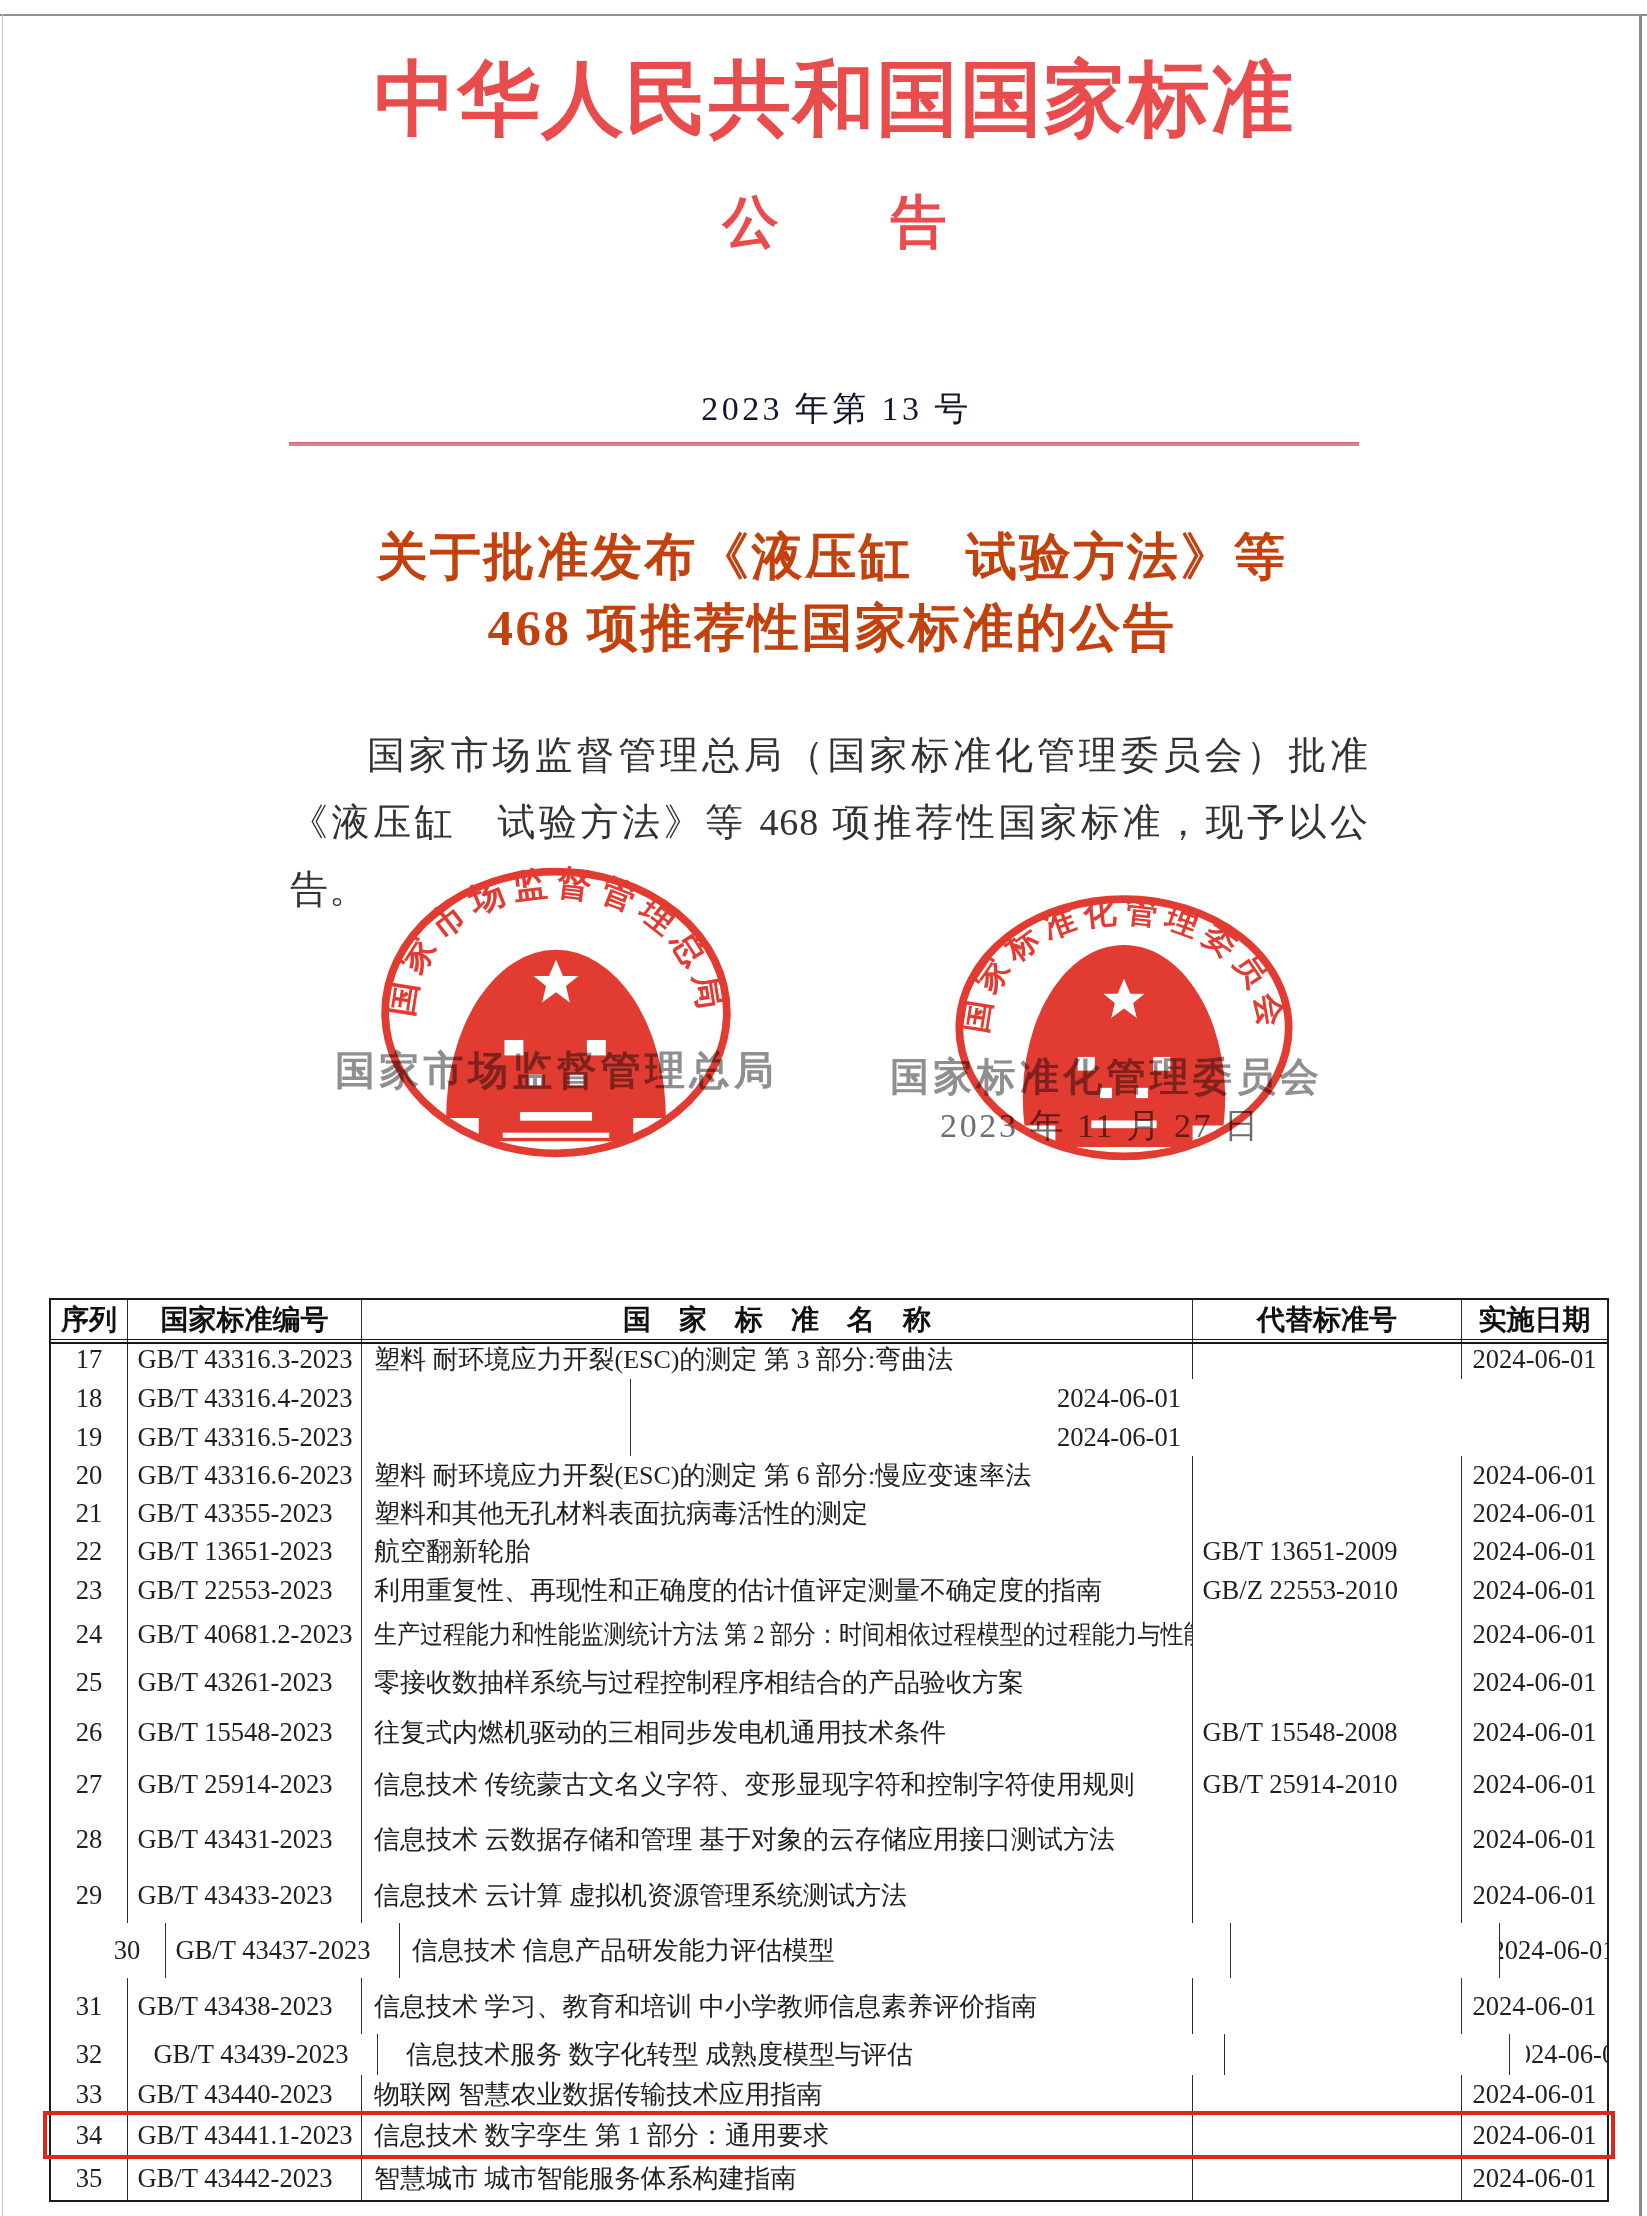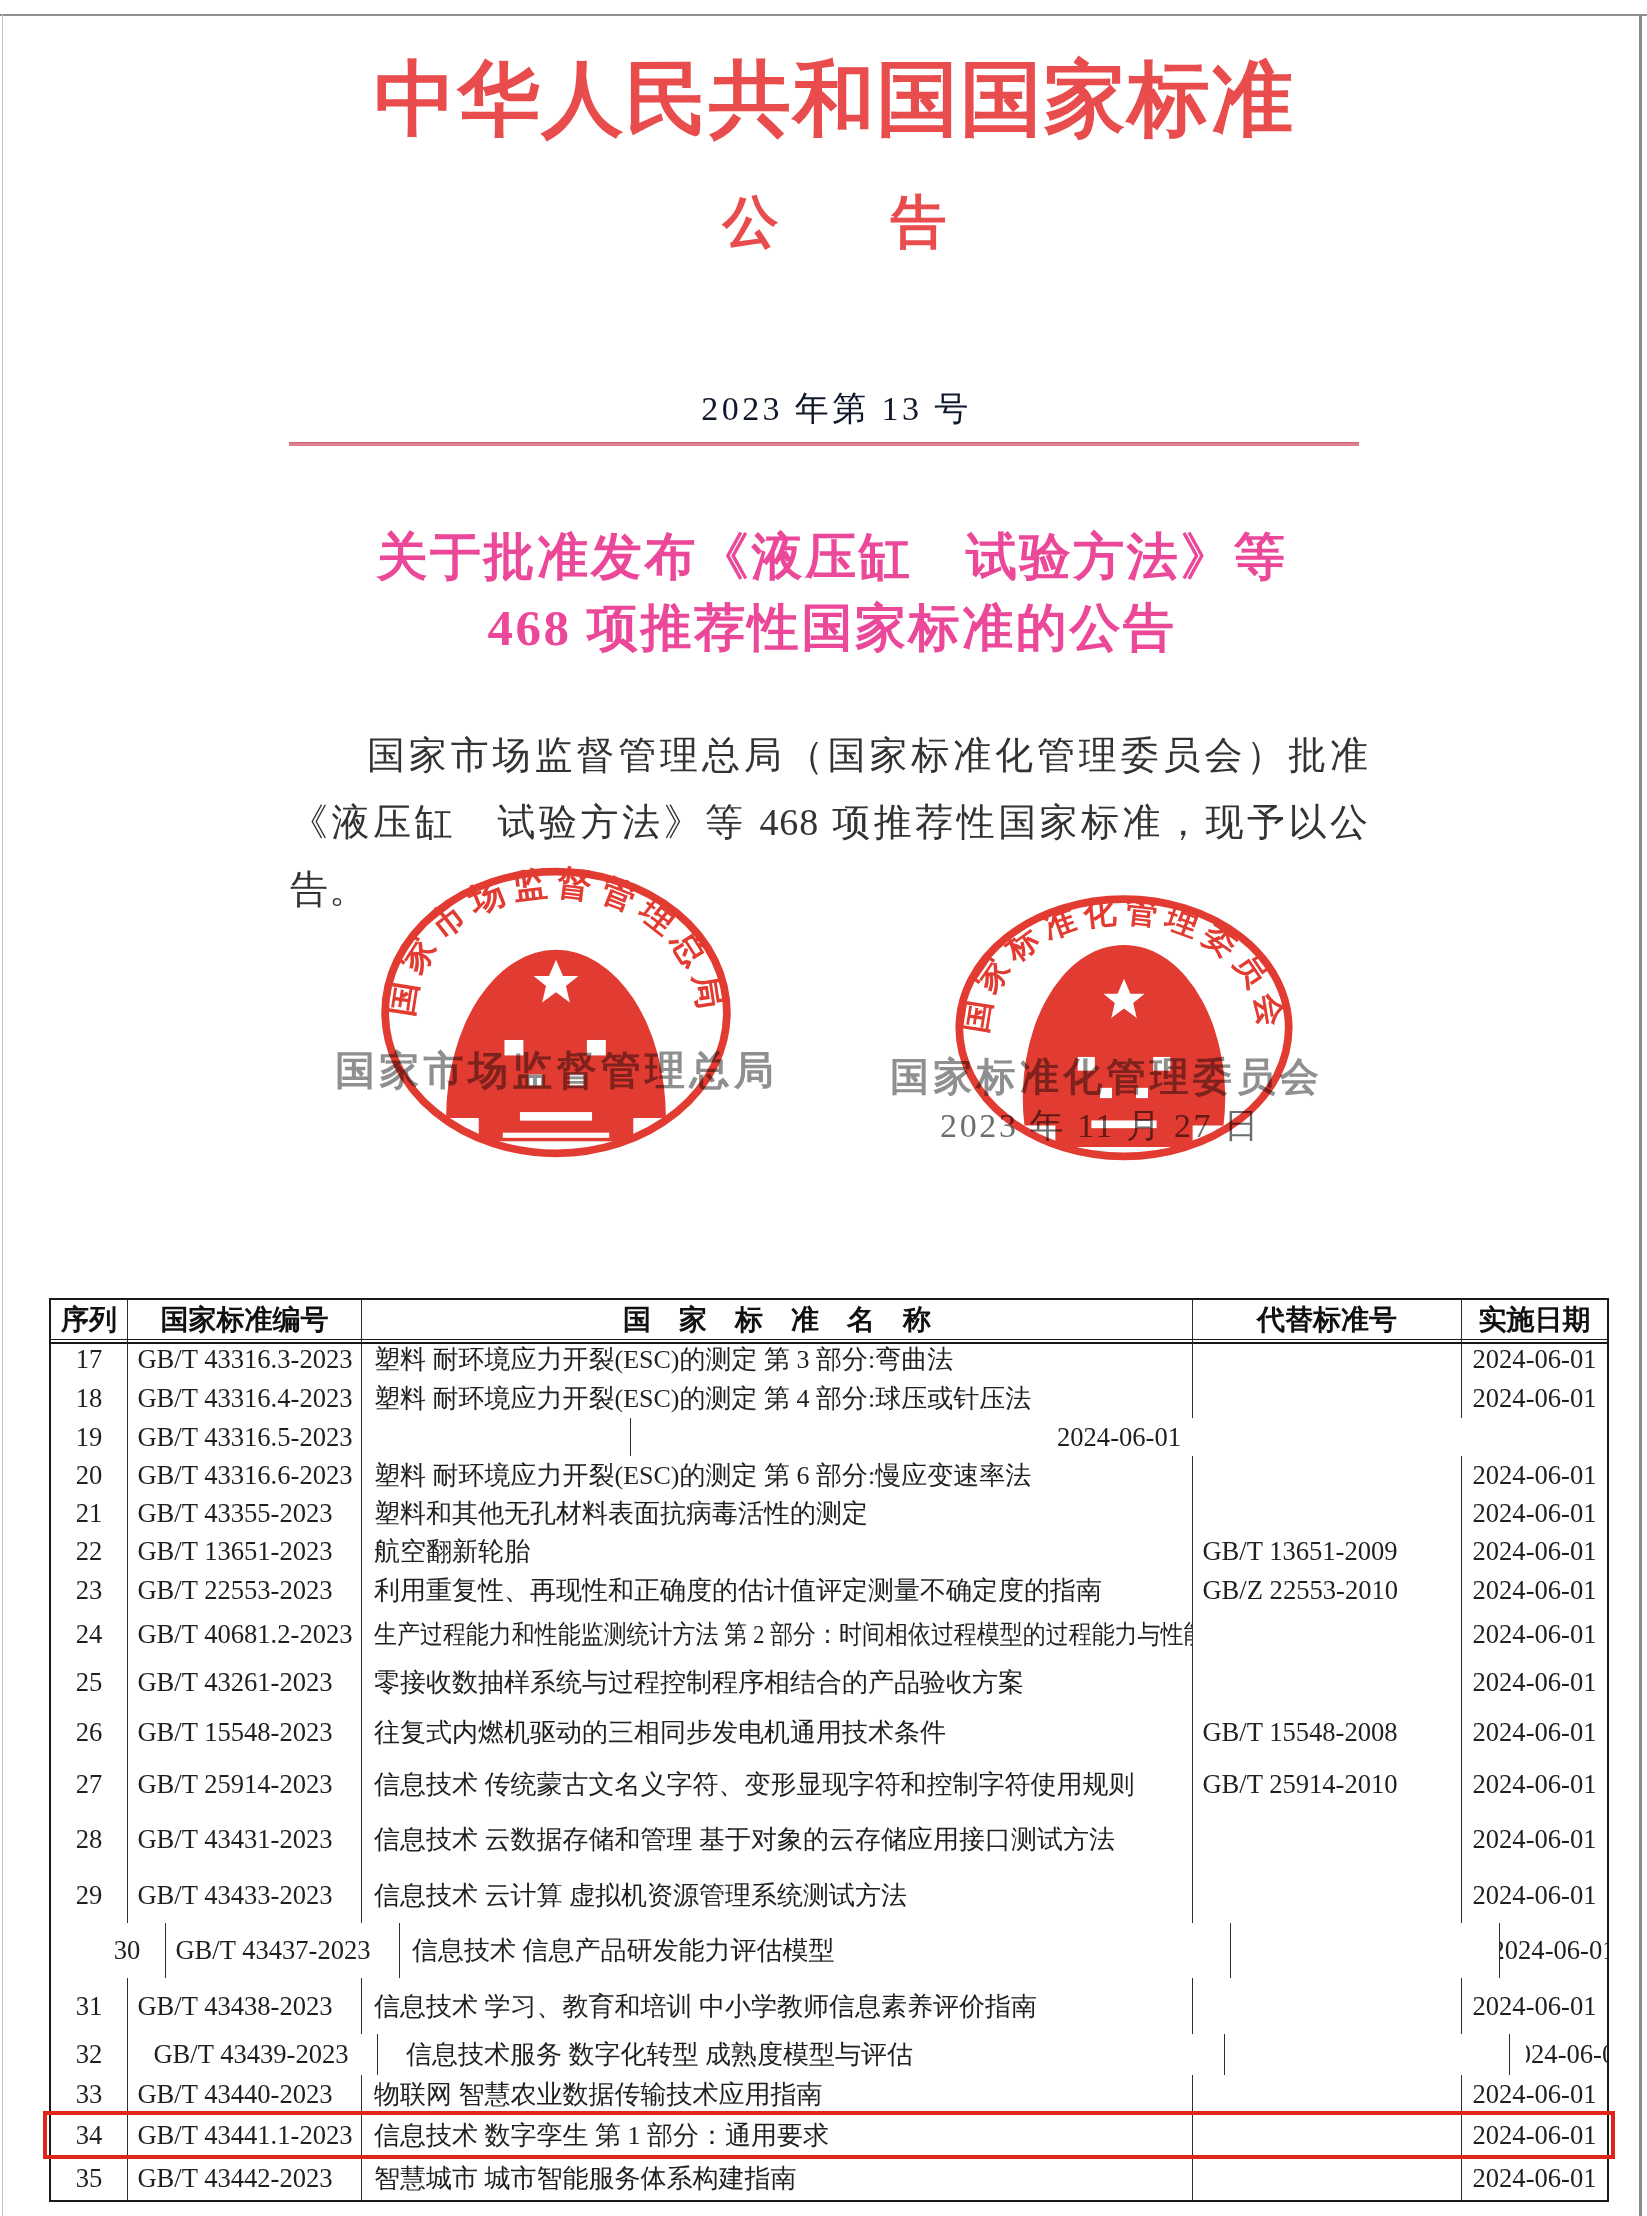--- a/index.html
+++ b/index.html
@@ -20,21 +20,21 @@
   .doc-title{position:absolute;left:0;top:45px;width:1647px;text-align:center;
              font-size:82px;font-weight:bold;color:var(--title-red);letter-spacing:1.7px;padding-left:22px;box-sizing:border-box;}
   .doc-subtitle{position:absolute;left:0;top:185px;width:1647px;text-align:center;
              font-size:56px;font-weight:bold;color:var(--title-red);padding-left:22px;box-sizing:border-box;}
   .issue-no{position:absolute;left:0;top:386px;width:1647px;text-align:center;
              font-size:34px;color:#0f172a;letter-spacing:3.4px;padding-left:26px;box-sizing:border-box;}
   .red-rule{position:absolute;left:289px;top:442px;width:1070px;height:4.3px;
              background:var(--rule-pink);border-top:1.7px solid #c4637a;box-sizing:border-box;}
 
   .heading{position:absolute;left:0;top:522px;width:1647px;text-align:center;
-           font-size:51px;font-weight:bold;color:#ec4899;line-height:71px;letter-spacing:2.6px;padding-left:17px;box-sizing:border-box;}
+           font-size:51px;font-weight:bold;color:#c2410c;line-height:71px;letter-spacing:2.6px;padding-left:17px;box-sizing:border-box;}
 
   .body-par{position:absolute;left:290px;top:722px;width:1079px;
             font-size:38px;color:#333;line-height:67px;text-align:justify;text-indent:77px;letter-spacing:0.9px;}
 
   .seal{position:absolute;z-index:2;}
   .seal-left{left:374px;top:863px;width:364px;height:299px;}
   .seal-right{left:949px;top:892px;width:350px;height:275px;}
 
   .seal-caption{position:absolute;z-index:3;text-align:center;font-size:40px;font-weight:bold;
                 color:#858585;letter-spacing:4.3px;mix-blend-mode:multiply;opacity:.92;}
@@ -155,23 +155,20 @@
             <span class="fit">2024-06-01</span>
           </div>
         </div>
         <div class="trow" style="height: 39px;">
           <div class="cell c-seq">
             <span class="fit">18</span>
           </div>
           <div class="cell c-code">
             <span class="fit">GB/T 43316.4-2023</span>
           </div>
-          <div class="cell c-name">
-            <span class="fit">塑料 耐环境应力开裂(ESC)的测定 第 4 部分:球压或针压法</span>
-          </div>
           <div class="cell c-replaces">
             <span class="fit"></span>
           </div>
           <div class="cell c-date">
             <span class="fit">2024-06-01</span>
           </div>
         </div>
         <div class="trow" style="height: 38px;">
           <div class="cell c-seq">
             <span class="fit">19</span>

